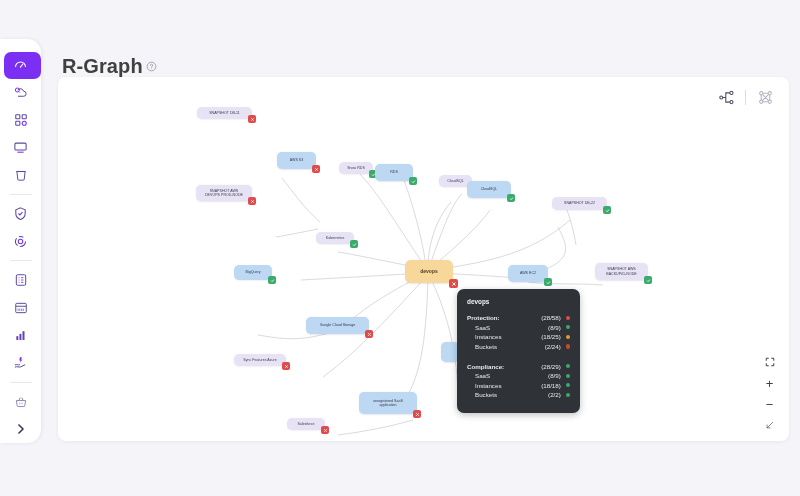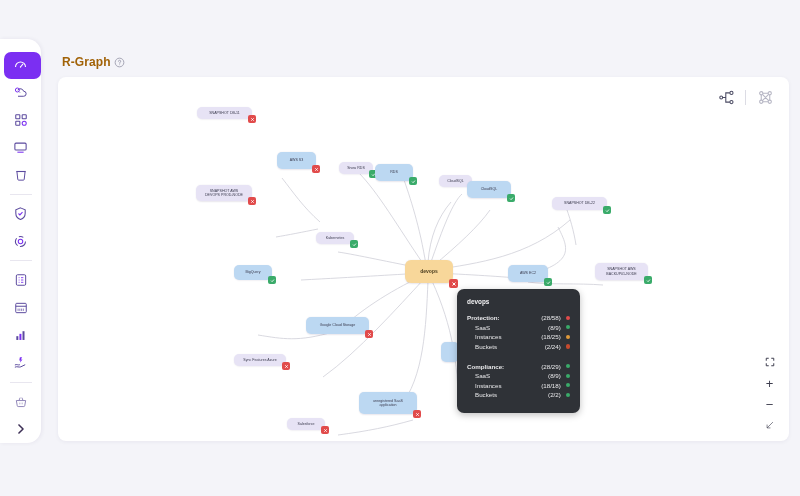--- a/index.html
+++ b/index.html
@@ -41,21 +41,21 @@
     width: 731px; height: 364px;
     background: #ffffff;
     border-radius: 8px;
     box-shadow: 0 1px 4px rgba(40,20,80,0.06);
     overflow: hidden;
   }
   .page-title-wrap {
     position: absolute; left: 62px; top: 55px;
     display: flex; align-items: center; gap: 3px;
   }
-  .page-title { font-size: 12px; font-weight: 700; color: #a16207; letter-spacing: .1px; }
+  .page-title { font-size: 20px; font-weight: 700; color: #404040; letter-spacing: .1px; }
   .help-icon { width: 11px; height: 11px; display:block; }
 
   
   .graph-toolbar {
     position: absolute; right: 14px; top: 10px;
     display: flex; align-items: center; gap: 9px;
   }
   .tb-btn { width: 20px; height: 20px; display:flex; align-items:center; justify-content:center; cursor:pointer; }
   .tb-sep { width: 1px; height: 15px; background: #dcdce4; }
 

